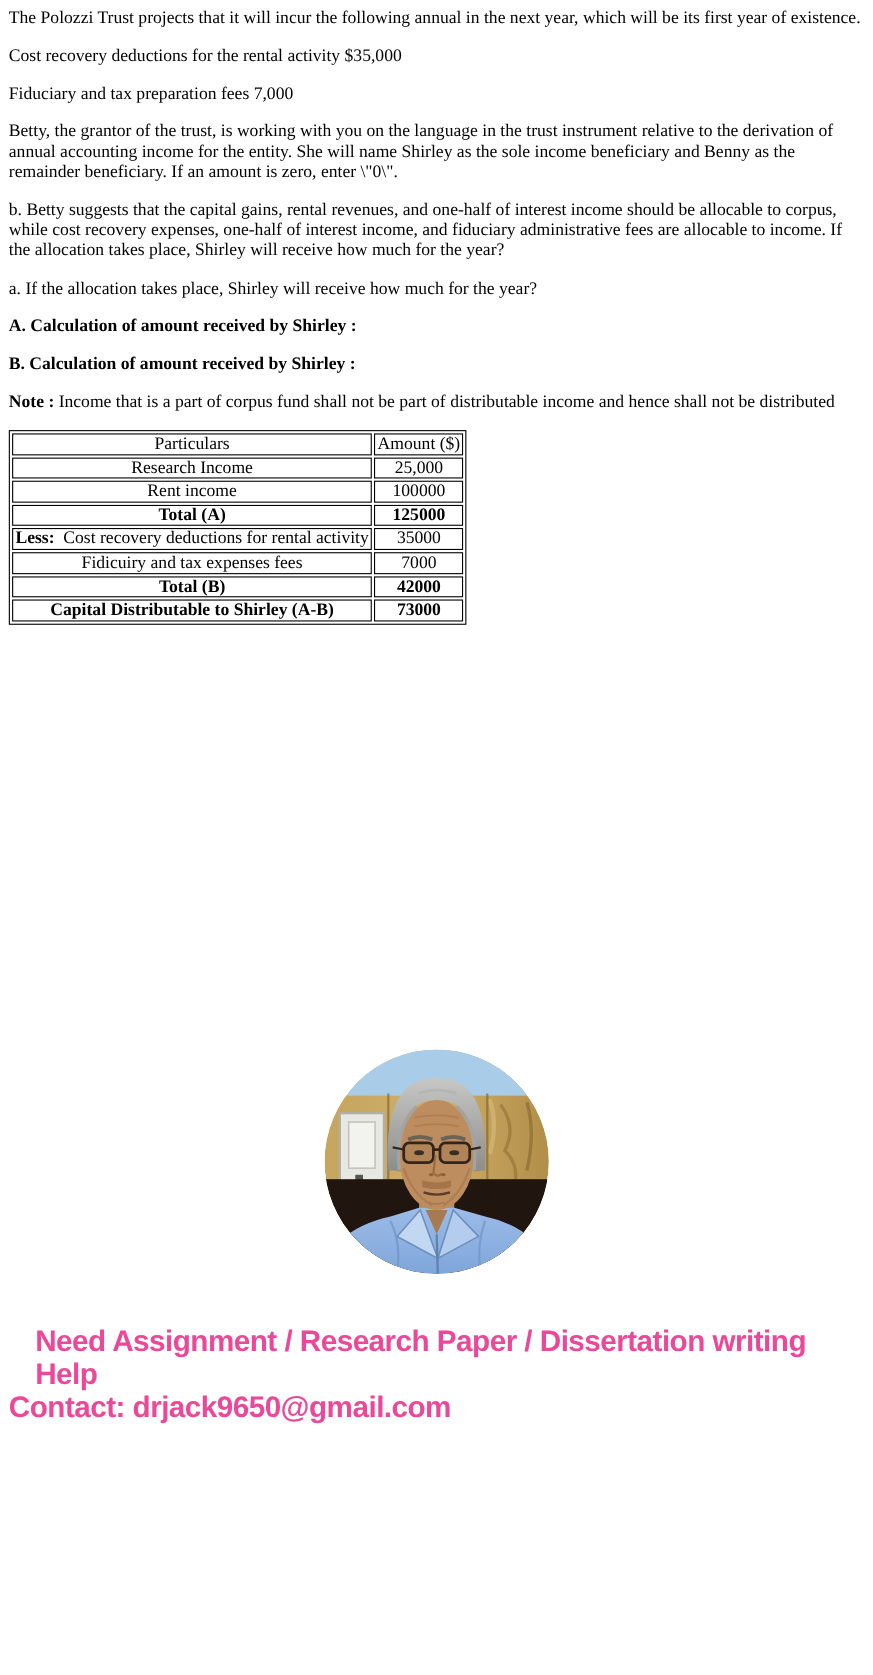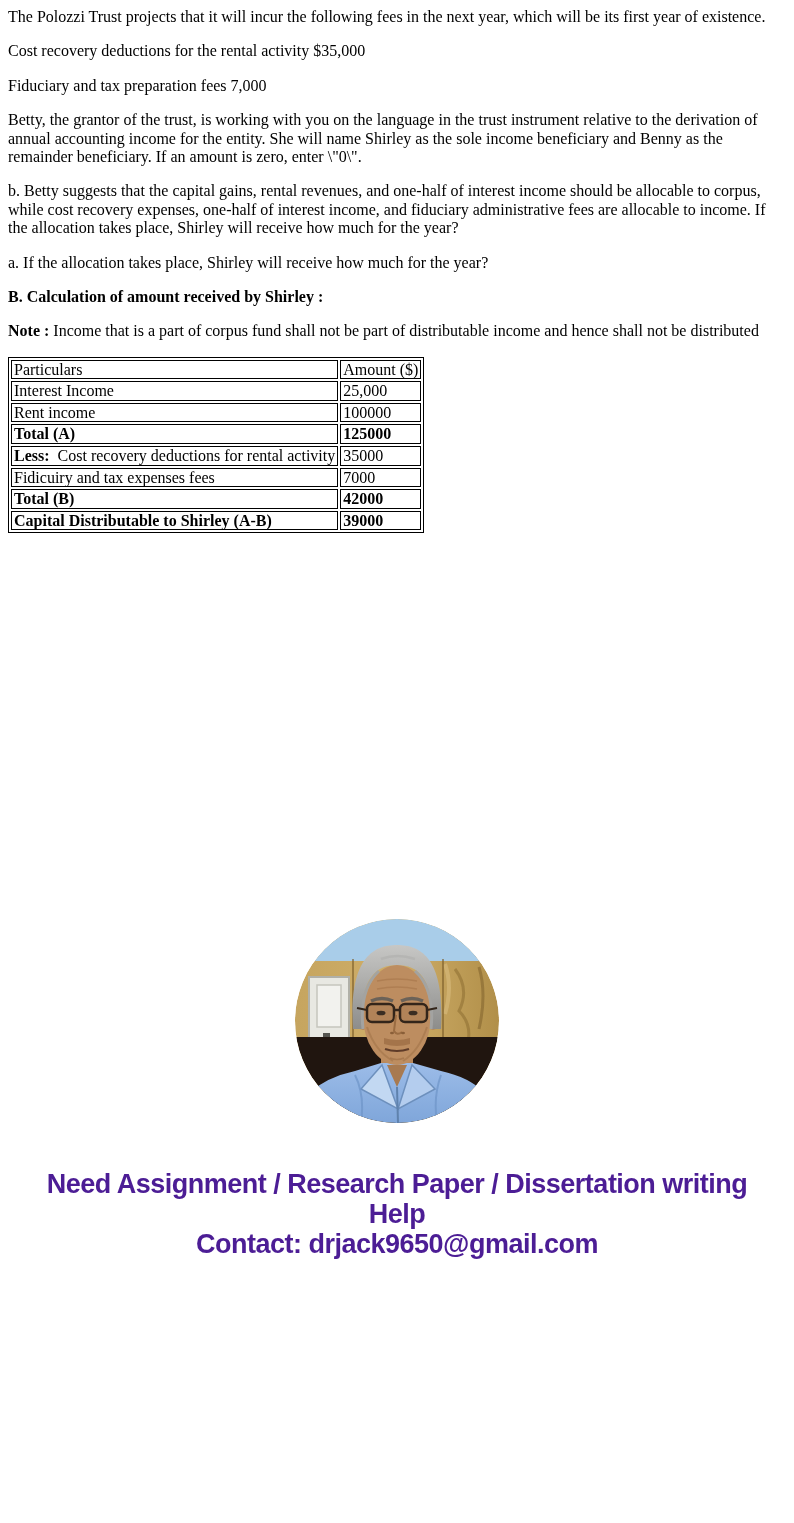--- a/index.html
+++ b/index.html
@@ -23,20 +23,21 @@
     margin: 18px 0 16px 0;
     line-height: 1.15;
   }
   table.amount-table {
     border-collapse: separate;
     border-spacing: 2px;
     border: 1px solid #000000;
     margin-top: 4px;
     line-height: 1.1;
     font-size: 16px;
+    text-align: center;
   }
   table.amount-table td {
     border: 1px solid #000000;
     padding: 0 2px;
     vertical-align: top;
     white-space: nowrap;
   }
   table.amount-table td.col-particulars { width: 321px; }
   table.amount-table td.col-amount { width: 74px; }
   .avatar-wrap {
@@ -45,60 +46,60 @@
     justify-content: center;
   }
   .avatar-circle {
     width: 204px;
     height: 204px;
     border-radius: 50%;
     overflow: hidden;
   }
   .footer {
     margin-top: 46px;
-    text-align: center;
     font-family: "Liberation Sans", "DejaVu Sans", sans-serif;
     font-weight: bold;
     font-size: 27px;
     line-height: 30px;
     letter-spacing: -0.5px;
-    color: #4c1d95;
+    color: #ec4899;
   }
   .footer-help { max-width: 730px; margin: 0 auto; }
 </style>
 </head>
 <body>
 
 <div class="page">
 
-  <p class="first">The Polozzi Trust projects that it will incur the following fees in the next year, which will be its first year of existence.</p>
+  <p class="first">The Polozzi Trust projects that it will incur the following annual in the next year, which will be its first year of existence.</p>
 
   <p>Cost recovery deductions for the rental activity $35,000</p>
   <p>Fiduciary and tax preparation fees 7,000</p>
 
   <p>Betty, the grantor of the trust, is working with you on the language in the trust instrument relative to the derivation of annual accounting income for the entity. She will name Shirley as the sole income beneficiary and Benny as the remainder beneficiary. If an amount is zero, enter \"0\".</p>
 
   <p>b. Betty suggests that the capital gains, rental revenues, and one-half of interest income should be allocable to corpus, while cost recovery expenses, one-half of interest income, and fiduciary administrative fees are allocable to income. If the allocation takes place, Shirley will receive how much for the year?</p>
   <p>a. If the allocation takes place, Shirley will receive how much for the year?</p>
 
 
+  <p class="bold">A. Calculation of amount received by Shirley :</p>
 
 
   <p class="bold">B. Calculation of amount received by Shirley :</p>
 
   <p><b>Note :</b><span> Income that is a part of corpus fund shall not be part of distributable income and hence shall not be distributed</span></p>
 
   <table class="amount-table">
     <tbody>
         <tr>
           <td class="col-particulars">Particulars</td>
           <td class="col-amount">Amount ($)</td>
         </tr>
         <tr>
-          <td class="col-particulars">Interest Income</td>
+          <td class="col-particulars">Research Income</td>
           <td class="col-amount">25,000</td>
         </tr>
         <tr>
           <td class="col-particulars">Rent income</td>
           <td class="col-amount">100000</td>
         </tr>
         <tr>
           <td class="col-particulars bold">Total (A)</td>
           <td class="col-amount bold">125000</td>
         </tr>
@@ -109,21 +110,21 @@
         <tr>
           <td class="col-particulars">Fidicuiry and tax expenses fees</td>
           <td class="col-amount">7000</td>
         </tr>
         <tr>
           <td class="col-particulars bold">Total (B)</td>
           <td class="col-amount bold">42000</td>
         </tr>
         <tr>
           <td class="col-particulars bold">Capital Distributable to Shirley (A-B)</td>
-          <td class="col-amount bold">39000</td>
+          <td class="col-amount bold">73000</td>
         </tr>
       </tbody>
   </table>
 
   <div class="avatar-wrap">
     <div class="avatar-circle">
       
       <svg width="204" height="204" viewBox="0 0 204 204">
         <defs>
           <clipPath id="circ">

